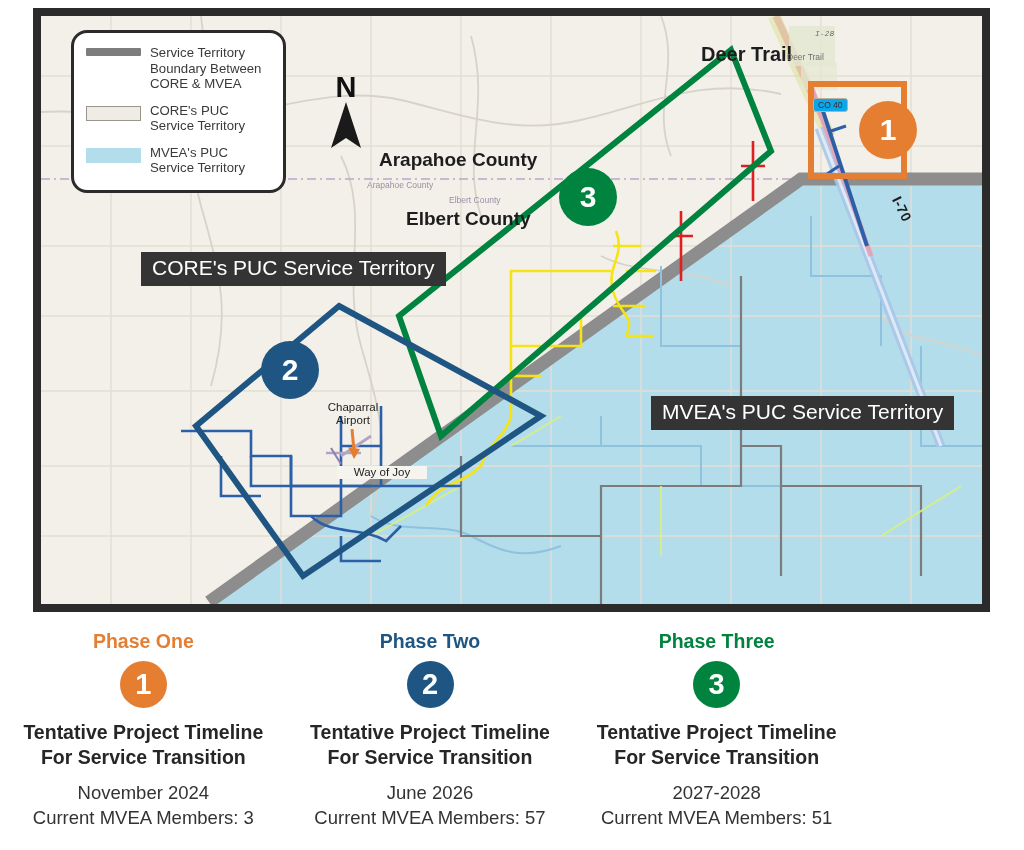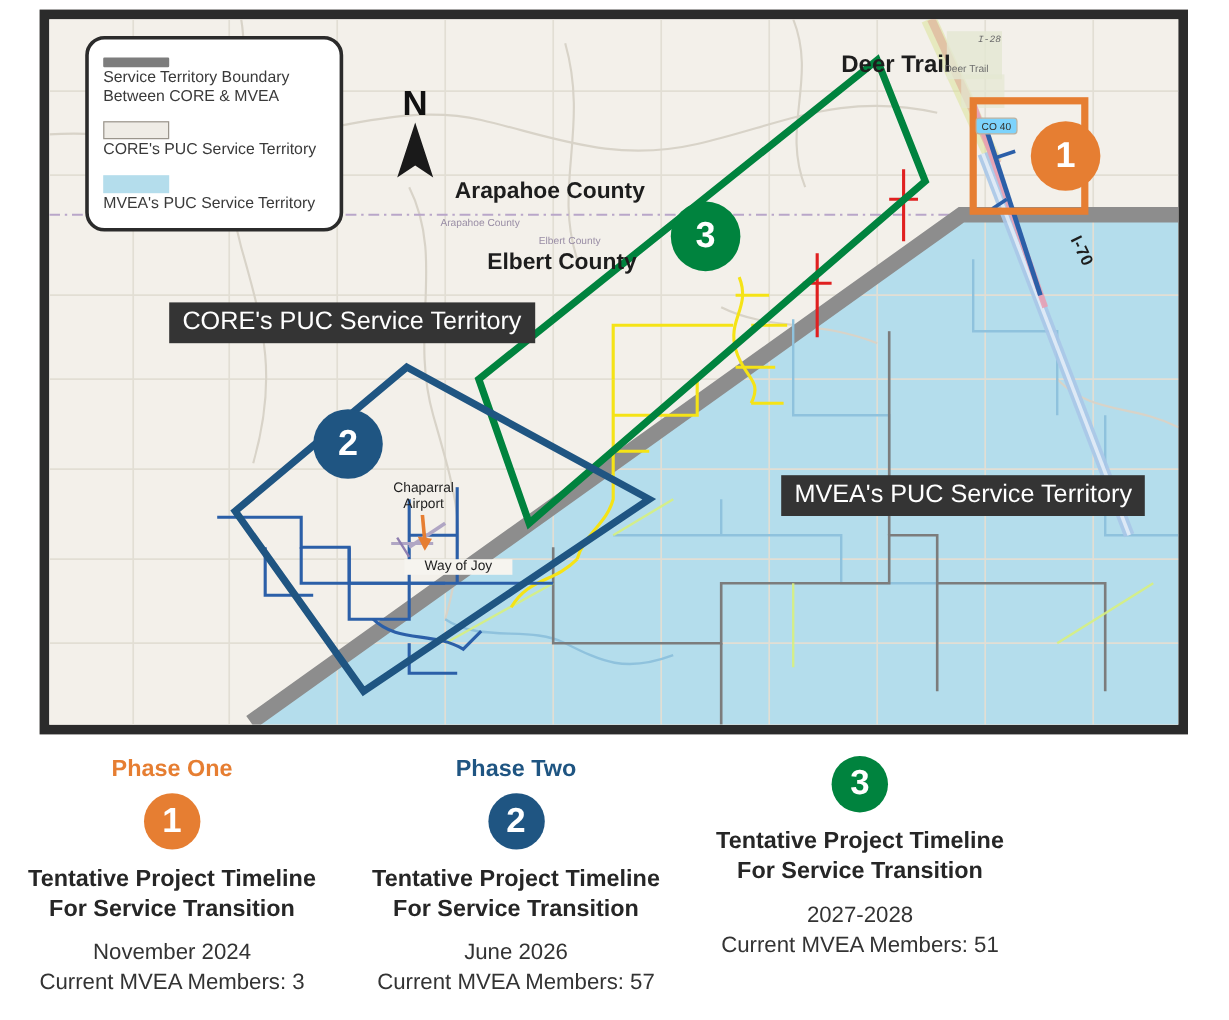--- a/index.html
+++ b/index.html
@@ -11,38 +11,38 @@
   #map-frame{position:absolute;left:33px;top:8px;width:957px;height:604px;
              border:8px solid #2b2b2b;box-sizing:border-box;background:#f3f0ea;
              overflow:hidden;}
   #map-canvas{position:absolute;inset:0;}
   #map-canvas svg{display:block;width:100%;height:100%;}
 
   
   #legend{position:absolute;left:30px;top:14px;width:215px;
           background:#ffffff;border:3px solid #2b2b2b;border-radius:16px;
           padding:12px 12px 14px 12px;box-sizing:border-box;z-index:40;}
-  .lg-row{display:flex;align-items:flex-start;margin-bottom:11px;flex-direction:column;}
+  .lg-row{display:flex;align-items:flex-start;margin-bottom:11px;}
   .lg-row:last-child{margin-bottom:0;}
   .lg-swatch{flex:0 0 auto;width:55px;margin-right:9px;margin-top:3px;}
   .sw-line{height:8px;background:#7d7d7d;border-radius:1px;}
   .sw-core{height:15px;background:#efece6;border:1px solid #9a958c;box-sizing:border-box;}
   .sw-mvea{height:15px;background:#b4ddec;}
   .lg-text{font-size:13.2px;line-height:15.5px;color:#3a3a3a;}
 
   
   .map-lbl{position:absolute;z-index:30;pointer-events:none;}
   .county-lbl{font-size:19px;font-weight:bold;color:#1d1d1d;}
   .town-lbl{font-size:20px;font-weight:bold;color:#1d1d1d;}
   .terr-chip{background:#343434;color:#ffffff;font-size:21px;
              padding:4px 11px 6px 11px;white-space:nowrap;}
   .basemap-lbl{font-size:8.5px;color:#9a8ea6;font-family:"Liberation Sans",sans-serif;}
   .basemap-dk{font-size:8.5px;color:#6e6e6e;}
   .small-lbl{font-size:11.5px;color:#1d1d1d;line-height:13px;text-align:center;}
-  .shield{background:#7dd3fc;border:1px solid #b9b2a2;border-radius:3px;
+  .shield{background:#0ea5e9;border:1px solid #b9b2a2;border-radius:3px;
           font-size:8.5px;padding:1px 4px;color:#33312c;}
   .rot-lbl{font-size:14px;font-weight:bold;color:#1d1d1d;
            transform:rotate(64deg);transform-origin:center;letter-spacing:0.5px;}
 
   
   .map-marker{position:absolute;border-radius:50%;color:#ffffff;
               display:flex;align-items:center;justify-content:center;
               font-size:30px;font-weight:bold;z-index:35;}
 
   
@@ -260,20 +260,21 @@
     </div>
     <div class="phase-head">
       <div>Tentative Project Timeline</div>
       <div>For Service Transition</div>
     </div>
     <div class="phase-sub">June 2026</div>
     <div class="phase-sub">Current MVEA Members: 57</div>
   </div>
 
   <div class="phase">
+    <div class="phase-title" style="color:#00833e;">Phase Three</div>
     <div class="phase-badge" style="background:#00833e;">
       <span>3</span>
     </div>
     <div class="phase-head">
       <div>Tentative Project Timeline</div>
       <div>For Service Transition</div>
     </div>
     <div class="phase-sub">2027-2028</div>
     <div class="phase-sub">Current MVEA Members: 51</div>
   </div>

